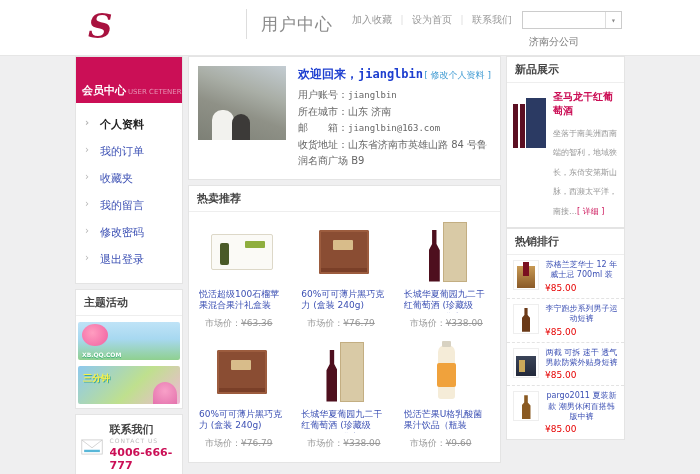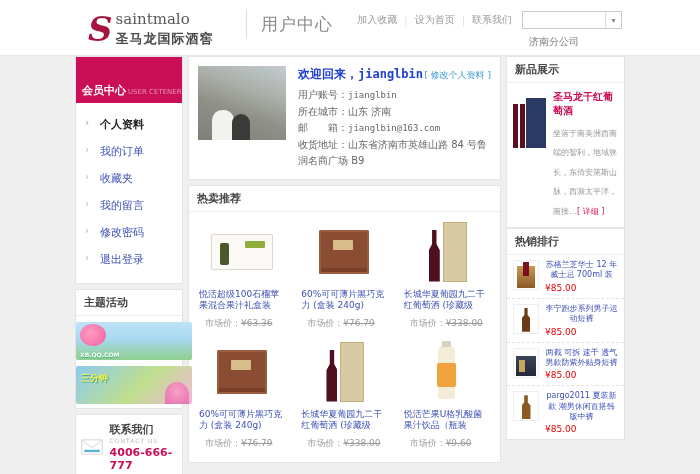--- a/index.html
+++ b/index.html
@@ -7,21 +7,21 @@
   body { background:#efeff0; font-family:"DejaVu Sans","Liberation Sans",sans-serif; color:#555; }
 
   
   .topbar { height:56px; background:#fff; border-bottom:1px solid #e6e6e6; position:relative; }
   .brand { position:absolute; left:88px; top:9px; display:flex; align-items:center; }
   .logo-s { font-family:"DejaVu Serif","Liberation Serif",serif; font-style:italic; font-weight:bold; font-size:34px; color:#a8123f; line-height:1; margin-right:3px; }
   .brand-en { font-family:"DejaVu Serif","Liberation Serif",serif; font-size:15px; color:#5a5a5a; line-height:1.1; }
   .brand-cn { font-size:13px; font-weight:bold; color:#4a4a4a; letter-spacing:1px; }
   .brand-divider { width:1px; height:30px; background:#ddd; margin:0 14px; }
   .page-title { font-size:17px; color:#8a8a8a; letter-spacing:1px; }
-  .topbar-right { position:absolute; right:78px; top:11px; display:flex; align-items:center; font-size:10px; color:#999; }
+  .topbar-right { position:absolute; right:78px; top:11px; display:flex; align-items:center; font-size:10px; color:#999;font-family:Liberation Mono, monospace; }
   .topbar-right .tlink { color:#999; cursor:pointer; }
   .topbar-right .sep { color:#ddd; margin:0 7px; }
   .branch-select { width:100px; height:18px; border:1px solid #ccc; background:#fff; margin-left:10px; display:flex; align-items:center; justify-content:space-between; font-size:10px; color:#777; cursor:pointer; }
   .branch-select .val { padding-left:6px;margin-top:44px; }
   .branch-select .arrow-box { width:16px; height:16px; border-left:1px solid #ddd; display:flex; align-items:center; justify-content:center; color:#888; font-size:8px; }
 
   
   .page { width:550px; margin:0 auto; }
   .breadcrumb { font-size:10px; color:#777; padding:9px 2px 7px; }
   .breadcrumb .bc-link { color:#777; }
@@ -34,21 +34,21 @@
   .col-left { width:108px; flex:none; margin-right:5px; }
   .member-head { background:#cb0f56; padding:22px 6px 5px; white-space:nowrap; overflow:hidden; }
   .member-title { color:#fff; font-weight:bold; font-size:11px; }
   .member-sub { color:#e693b4; font-size:7px; margin-left:2px; }
   .member-list { padding:8px 0 10px; }
   .menu-item { display:block; padding:6px 0 6px 24px; font-size:11px; color:#3c50b4; cursor:pointer; position:relative; }
   .menu-item:before { content:"›"; position:absolute; left:9px; color:#b5b5b5; font-size:10px; }
   .menu-item.active { color:#222; font-weight:bold; }
   .activity-box { margin-top:5px; padding-bottom:4px; }
   .side-head { font-size:11px; font-weight:bold; color:#444; padding:5px 8px; border-bottom:1px solid #eee; }
-  .banner { width:116px; height:38px; margin:6px auto 0; border-radius:2px; position:relative; overflow:hidden; cursor:pointer; }
+  .banner { width:102px; height:38px; margin:6px auto 0; border-radius:2px; position:relative; overflow:hidden; cursor:pointer; }
   .banner-1 { background:linear-gradient(180deg,#bfe3f7 0%,#a7d8f0 45%,#8fd08f 100%); }
   .banner-1:before { content:""; position:absolute; left:4px; top:2px; width:26px; height:22px; border-radius:50%; background:radial-gradient(circle at 40% 40%, #ff9dc0, #f05fa0); }
   .banner-1 .banner-label { position:absolute; left:4px; bottom:2px; font-size:6px; font-weight:bold; color:#fff; text-shadow:0 1px 1px #3a7; }
   .banner-2 { background:linear-gradient(135deg,#8ec9ee 0%,#bfe08e 55%,#f0b8d8 100%); }
   .banner-2:before { content:""; position:absolute; right:3px; bottom:-4px; width:24px; height:26px; border-radius:50% 50% 0 0; background:radial-gradient(circle at 50% 35%, #f8a0c8, #e06aa8); }
   .banner-2 .banner-label { position:absolute; left:5px; top:6px; font-size:9px; font-weight:bold; color:#f8f14a; text-shadow:1px 1px 0 #4a9; }
   .contact-box { margin-top:5px; padding:7px 5px; display:flex; align-items:center; }
   .contact-text { margin-left:5px; }
   .contact-title { font-size:11px; font-weight:bold; color:#444; }
   .contact-sub { font-size:6px; color:#bbb; letter-spacing:1px; }
@@ -117,24 +117,20 @@
   .rt-bottle2 { width:9px; height:24px; background:#8a5a22; clip-path:polygon(30% 0,70% 0,70% 30%,100% 42%,100% 100%,0 100%,0 42%,30% 30%); }
 
   .envelope-svg { display:block; }
 </style>
 </head>
 <body>
 
 <div class="topbar">
   <div class="brand">
     <span class="logo-s">S</span>
-    <span>
-      <span class="brand-en">saintmalo</span><br>
-      <span class="brand-cn">圣马龙国际酒窖</span>
-    </span>
   </div>
   <div class="brand" style="left:232px;">
     <span class="brand-divider"></span>
     <span class="page-title">用户中心</span>
   </div>
   <div class="topbar-right">
     <span class="tlink">加入收藏</span>
     <span class="sep">|</span>
     <span class="tlink">设为首页</span>
     <span class="sep">|</span>

